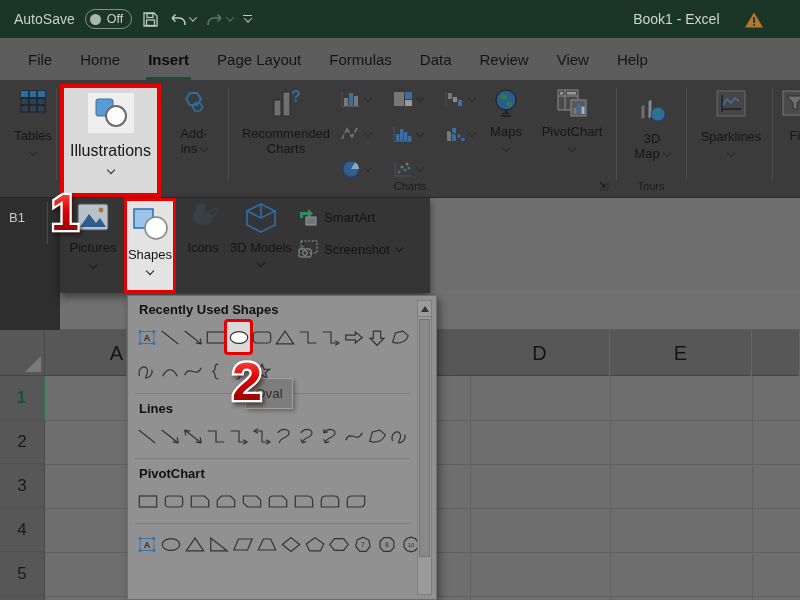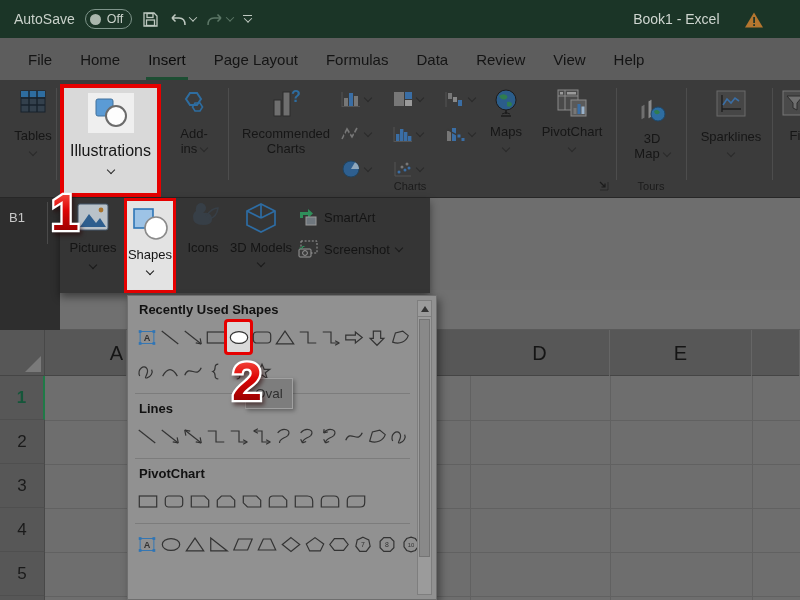--- a/index.html
+++ b/index.html
@@ -13,21 +13,21 @@
   .pill .dot{width:11px;height:11px;border-radius:50%;background:#aab6ad;}
   .tb-center{flex:1;display:flex;align-items:center;justify-content:flex-end;gap:0;color:#cfd6d0;}
   .tb-right{display:flex;align-items:center;gap:18px;padding-right:12px;flex-direction:column;}
   .chv{display:inline-block;width:6px;height:6px;border-right:1.5px solid currentColor;border-bottom:1.5px solid currentColor;transform:rotate(45deg) translate(-1px,-1px);}
   .tbicon{display:inline-flex;align-items:center;gap:3px;color:#bfc9c1;}
   .dim{color:#5c7767;}
 
   
   #tabrow{position:absolute;left:0;top:38px;width:800px;height:42px;background:#5d5d5d;display:flex;align-items:stretch;padding-left:14px;}
   .tab{padding:0 14px;display:flex;align-items:center;font-size:15px;color:#141414;position:relative;cursor:default;}
-  .tab.active{font-weight:400;color:#0b0b0b;}
+  .tab.active{font-weight:700;color:#0b0b0b;}
   .tab.active::after{content:"";position:absolute;left:12px;right:12px;bottom:0;height:3px;background:#1d4e33;}
 
   
   #ribbon{position:absolute;left:0;top:80px;width:800px;height:118px;background:#3b3b3b;border-bottom:1px solid #272727;color:#161616;}
   .rbtn{position:absolute;display:flex;flex-direction:column;align-items:center;font-size:13px;color:#161616;}
   .rlabel{text-align:center;line-height:15px;}
   .vdiv{position:absolute;top:8px;height:92px;width:1px;background:#4d4d4d;}
   .grouplabel{position:absolute;top:100px;font-size:11px;color:#1b1b1b;text-align:center;}
   .mini{position:absolute;display:flex;align-items:center;gap:3px;}
   .chev-d{width:6px;height:6px;border-right:1.4px solid #2a2a2a;border-bottom:1.4px solid #2a2a2a;transform:rotate(45deg);margin-top:-2px;}

